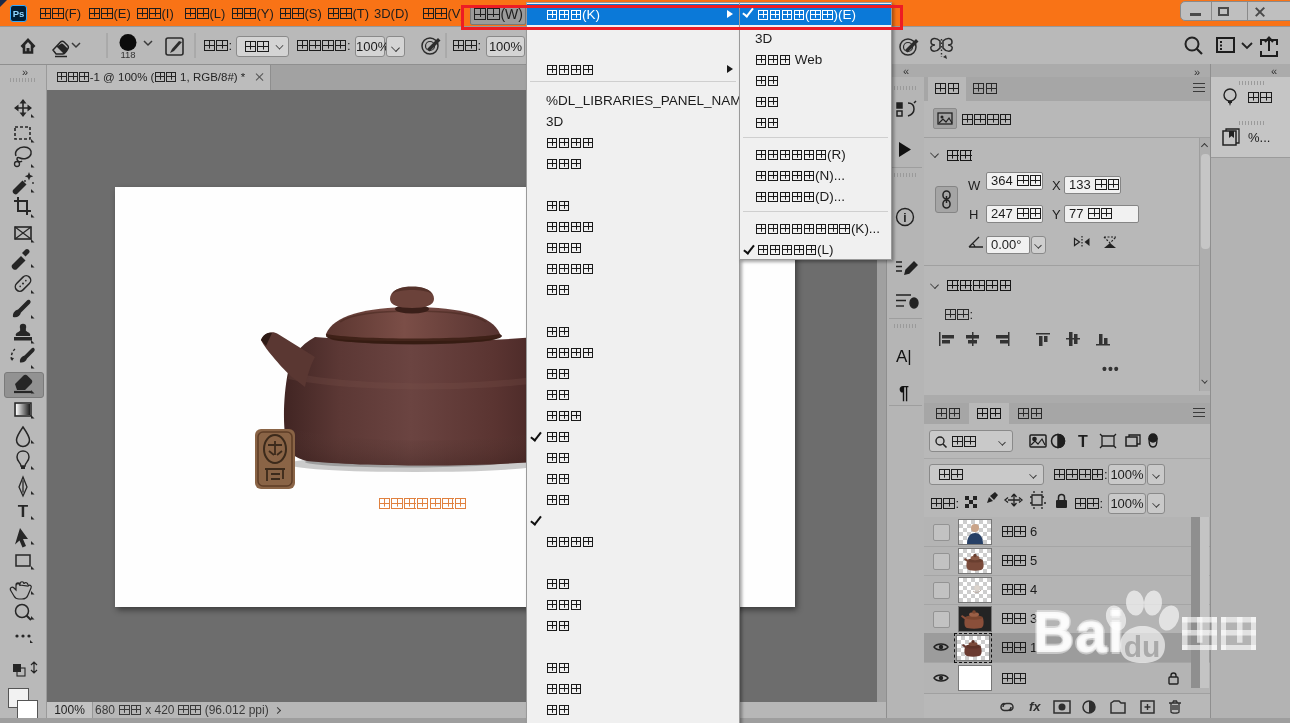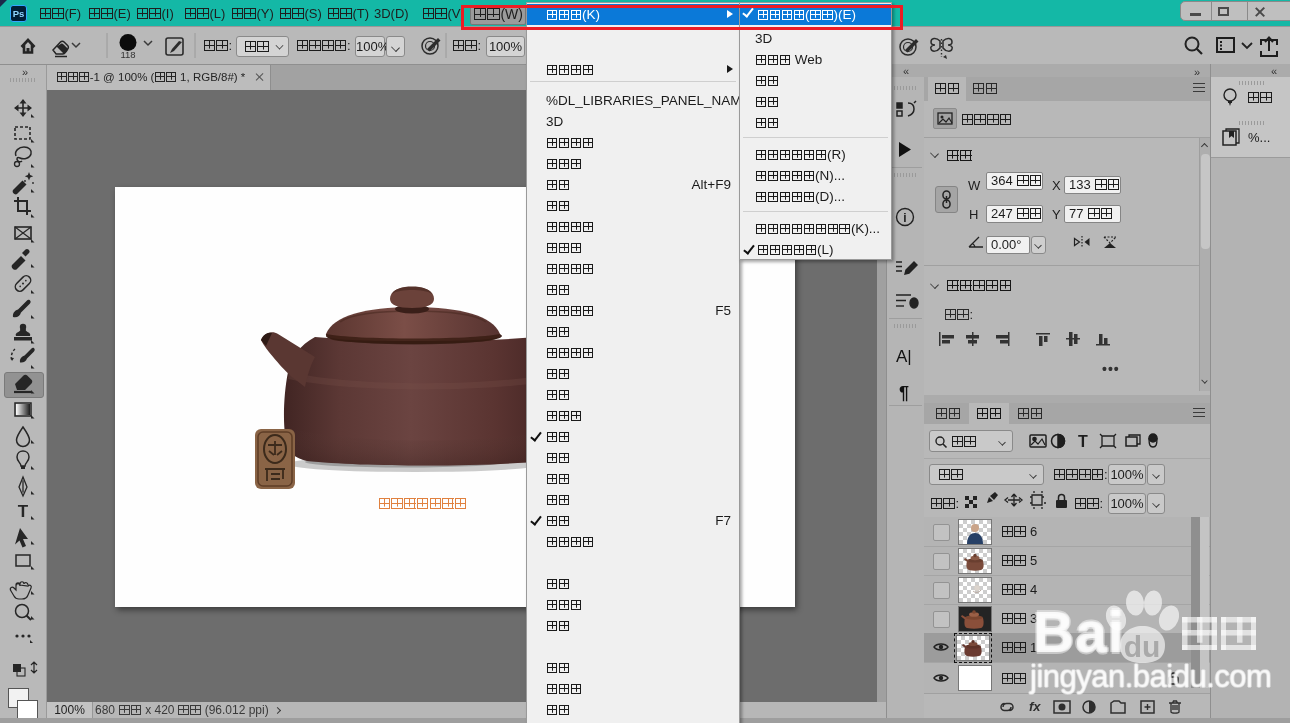--- a/index.html
+++ b/index.html
@@ -21,21 +21,21 @@
 .mi{position:absolute;left:19px;right:8px;height:21px;line-height:21px;color:#1b1b1b;font-size:13.5px;white-space:nowrap}
 .mi i.g{width:.8em;height:.78em;margin:0 .045em}
 .mi .sc{float:right;color:#1b1b1b}
 .sep{position:absolute;left:3px;right:3px;height:1px;background:#cfcfcf}
 .grip{position:absolute;height:4px;background:repeating-linear-gradient(90deg,#9a9a9a 0 1px,transparent 1px 3px)}
 .vline{position:absolute;width:1px;background:#8f8f8f}
 .hline{position:absolute;height:1px;background:#8f8f8f}
 </style></head>
 <body>
 
-<div class="abs" id="menubar" style="left:0;top:0;width:1290px;height:26px;background:#14b8a6;border-bottom:1px solid #989898">
+<div class="abs" id="menubar" style="left:0;top:0;width:1290px;height:26px;background:#f97316;border-bottom:1px solid #989898">
  <div class="abs" style="left:0;top:0;width:0;height:0;border-top:7px solid #1c2b4a;border-right:7px solid transparent"></div>
  <div class="abs" style="left:10px;top:5px;width:15px;height:15px;background:#001e36;border:1.5px solid #31a8ff;border-radius:3px;color:#8fd6ff;font-size:9.5px;font-weight:bold;text-align:center;line-height:15px">Ps</div>
  <span class="cj" style="position:absolute;left:39px;top:6px;font-size:13px;color:#1e1e1e;white-space:nowrap"><i class="g"></i><i class="g"></i>(F)</span>
     <span class="cj" style="position:absolute;left:88px;top:6px;font-size:13px;color:#1e1e1e;white-space:nowrap"><i class="g"></i><i class="g"></i>(E)</span>
     <span class="cj" style="position:absolute;left:136px;top:6px;font-size:13px;color:#1e1e1e;white-space:nowrap"><i class="g"></i><i class="g"></i>(I)</span>
     <span class="cj" style="position:absolute;left:184px;top:6px;font-size:13px;color:#1e1e1e;white-space:nowrap"><i class="g"></i><i class="g"></i>(L)</span>
     <span class="cj" style="position:absolute;left:231px;top:6px;font-size:13px;color:#1e1e1e;white-space:nowrap"><i class="g"></i><i class="g"></i>(Y)</span>
     <span class="cj" style="position:absolute;left:279px;top:6px;font-size:13px;color:#1e1e1e;white-space:nowrap"><i class="g"></i><i class="g"></i>(S)</span>
     <span class="cj" style="position:absolute;left:327px;top:6px;font-size:13px;color:#1e1e1e;white-space:nowrap"><i class="g"></i><i class="g"></i>(T)</span>
     <span class="cj" style="position:absolute;left:374px;top:6px;font-size:13px;color:#1e1e1e;white-space:nowrap">3D(D)</span>
@@ -268,21 +268,21 @@
         </g>
       </svg>
  </div>
  <div class="abs" style="left:44px;top:114px;font-size:13px;color:#1c1c1c">W</div>
  <div class="inp" style="left:62px;top:108px;width:57px;height:18px">364 <i class="g" style="margin-left:1px"></i><i class="g"></i></div>
  <div class="abs" style="left:128px;top:114px;font-size:13px;color:#1c1c1c">X</div>
  <div class="inp" style="left:140px;top:112px;width:57px;height:18px">133 <i class="g" style="margin-left:1px"></i><i class="g"></i></div>
  <div class="abs" style="left:45px;top:143px;font-size:13px;color:#1c1c1c">H</div>
  <div class="inp" style="left:62px;top:141px;width:57px;height:18px">247 <i class="g" style="margin-left:1px"></i><i class="g"></i></div>
  <div class="abs" style="left:128px;top:143px;font-size:13px;color:#1c1c1c">Y</div>
- <div class="inp" style="left:140px;top:141px;width:57px;height:18px">77 <i class="g" style="margin-left:1px"></i><i class="g"></i></div>
+ <div class="inp" style="left:140px;top:141px;width:75px;height:18px">77 <i class="g" style="margin-left:1px"></i><i class="g"></i></div>
  <svg class="abs" style="left:42px;top:171px" width="20" height="14">
       <path d="M3 12 L13 2 M3 12 H17 M6.5 8.5 A6 6 0 0 1 9 12" fill="none" stroke="#222" stroke-width="1.3"></path>
     </svg>
  <div class="inp" style="left:62px;top:172px;width:44px;height:18px">0.00°</div>
  <div class="ddl" style="left:107px;top:172px;width:15px;height:18px;background:#cfcfcf">
       <span class="chev" style="position:absolute;left:3px;top:5px;width:5px;height:5px"></span>
     </div>
  <svg class="abs" style="left:148px;top:170px" width="46" height="16" viewBox="0 0 46 16">
   <path d="M2.5 4.5 L7.5 8 L2.5 11.5 Z" fill="none" stroke="#222" stroke-width="1.2"></path>
   <path d="M10 2 v12" stroke="#222" stroke-width="1.2" stroke-dasharray="1.5 1.5"></path>
@@ -542,38 +542,35 @@
 <div class="abs cj" style="left:378px;top:496px;font-size:13px;color:#e0813f;--sw:1.3px;letter-spacing:0.5px"><i class="g"></i><i class="g"></i><i class="g"></i><i class="g"></i><i class="g"></i><i class="g"></i><i class="g"></i></div>
 
 <div class="abs" id="menu1" style="left:526px;top:2px;width:212px;height:721px;background:#f0f0f0;border:1px solid #9a9a9a;box-shadow:2px 2px 3px rgba(0,0,0,.35)">
  <div class="mi cj" style="left:0;top:1px;right:0;background:#0b79d8;color:#fff;padding-left:19px"><span style="position:relative;top:0"><i class="g"></i><i class="g"></i><i class="g"></i>(K)</span><span class="tri" style="right:6px;top:6px;border-left-color:#fff"></span></div>
  <div class="mi cj" style="top:56px"><i class="g"></i><i class="g"></i><i class="g"></i><i class="g"></i><span class="tri" style="right:-2px;top:6px"></span></div>
  <div class="sep" style="top:78px"></div>
  <div class="mi" style="top:87px;font-size:13.5px">%DL_LIBRARIES_PANEL_NAME</div>
  <div class="mi cj" style="top:108px">3D</div>
  <div class="mi cj" style="top:129px"><i class="g"></i><i class="g"></i><i class="g"></i><i class="g"></i></div>
  <div class="mi cj" style="top:150px"><i class="g"></i><i class="g"></i><i class="g"></i></div>
- <div class="mi cj" style="top:171px"><i class="g"></i><i class="g"></i><span class="sc">Alt+F9</span></div>
  <div class="mi cj" style="top:192px"><i class="g"></i><i class="g"></i></div>
  <div class="mi cj" style="top:213px"><i class="g"></i><i class="g"></i><i class="g"></i><i class="g"></i></div>
  <div class="mi cj" style="top:234px"><i class="g"></i><i class="g"></i><i class="g"></i></div>
  <div class="mi cj" style="top:255px"><i class="g"></i><i class="g"></i><i class="g"></i><i class="g"></i></div>
  <div class="mi cj" style="top:276px"><i class="g"></i><i class="g"></i></div>
- <div class="mi cj" style="top:297px"><i class="g"></i><i class="g"></i><i class="g"></i><i class="g"></i><span class="sc">F5</span></div>
  <div class="mi cj" style="top:318px"><i class="g"></i><i class="g"></i></div>
  <div class="mi cj" style="top:339px"><i class="g"></i><i class="g"></i><i class="g"></i><i class="g"></i></div>
  <div class="mi cj" style="top:360px"><i class="g"></i><i class="g"></i></div>
  <div class="mi cj" style="top:381px"><i class="g"></i><i class="g"></i></div>
  <div class="mi cj" style="top:402px"><i class="g"></i><i class="g"></i><i class="g"></i></div>
  <div class="mi cj" style="top:423px"><i class="g"></i><i class="g"></i></div>
     <span class="chk" style="left:6px;top:427px"></span>
  <div class="mi cj" style="top:444px"><i class="g"></i><i class="g"></i></div>
  <div class="mi cj" style="top:465px"><i class="g"></i><i class="g"></i></div>
  <div class="mi cj" style="top:486px"><i class="g"></i><i class="g"></i></div>
- <div class="mi cj" style="top:507px"><i class="g"></i><i class="g"></i><span class="sc">F7</span></div>
     <span class="chk" style="left:6px;top:511px"></span>
  <div class="mi cj" style="top:528px"><i class="g"></i><i class="g"></i><i class="g"></i><i class="g"></i></div>
  <div class="mi cj" style="top:570px"><i class="g"></i><i class="g"></i></div>
  <div class="mi cj" style="top:591px"><i class="g"></i><i class="g"></i><i class="g"></i></div>
  <div class="mi cj" style="top:612px"><i class="g"></i><i class="g"></i></div>
  <div class="mi cj" style="top:654px"><i class="g"></i><i class="g"></i></div>
  <div class="mi cj" style="top:675px"><i class="g"></i><i class="g"></i><i class="g"></i></div>
  <div class="mi cj" style="top:696px"><i class="g"></i><i class="g"></i></div>
 </div>
 <div class="abs" id="menu2" style="left:739px;top:2px;width:151px;height:256px;background:#f0f0f0;border:1px solid #9a9a9a;box-shadow:2px 2px 3px rgba(0,0,0,.35)">
@@ -602,14 +599,13 @@
   <g fill="rgba(255,255,255,.62)">
    <ellipse cx="13" cy="36" rx="9.5" ry="13" transform="rotate(-22 13 36)"></ellipse>
    <ellipse cx="32" cy="21" rx="9" ry="12.5" transform="rotate(-6 32 21)"></ellipse>
    <ellipse cx="50" cy="21" rx="9" ry="12.5" transform="rotate(6 50 21)"></ellipse>
    <ellipse cx="66" cy="36" rx="9.5" ry="13" transform="rotate(22 66 36)"></ellipse>
    <path d="M39.5 44 C52 44 62 52 62 63 C62 74 56 81 39.5 81 C23 81 17 74 17 63 C17 52 27 44 39.5 44 Z"></path>
   </g>
   <text x="39" y="75" font-size="30" font-weight="bold" fill="#a9a9a9" text-anchor="middle">du</text>
  </svg>
  <div class="abs cj" style="left:180px;top:36px;font-size:40px;font-weight:bold;color:rgba(255,255,255,.62);--sw:5.5px;letter-spacing:0"><i class="g"></i><i class="g"></i></div>
- <div class="abs" style="left:30px;top:84px;font-size:31px;color:rgba(255,255,255,.55);text-shadow:1px 0 rgba(255,255,255,.4),-1px 0 rgba(255,255,255,.4),0 1px rgba(255,255,255,.4),0 -1px rgba(255,255,255,.4);letter-spacing:-0.5px">jingyan.baidu.com</div>
 </div>
 
 </body></html>

